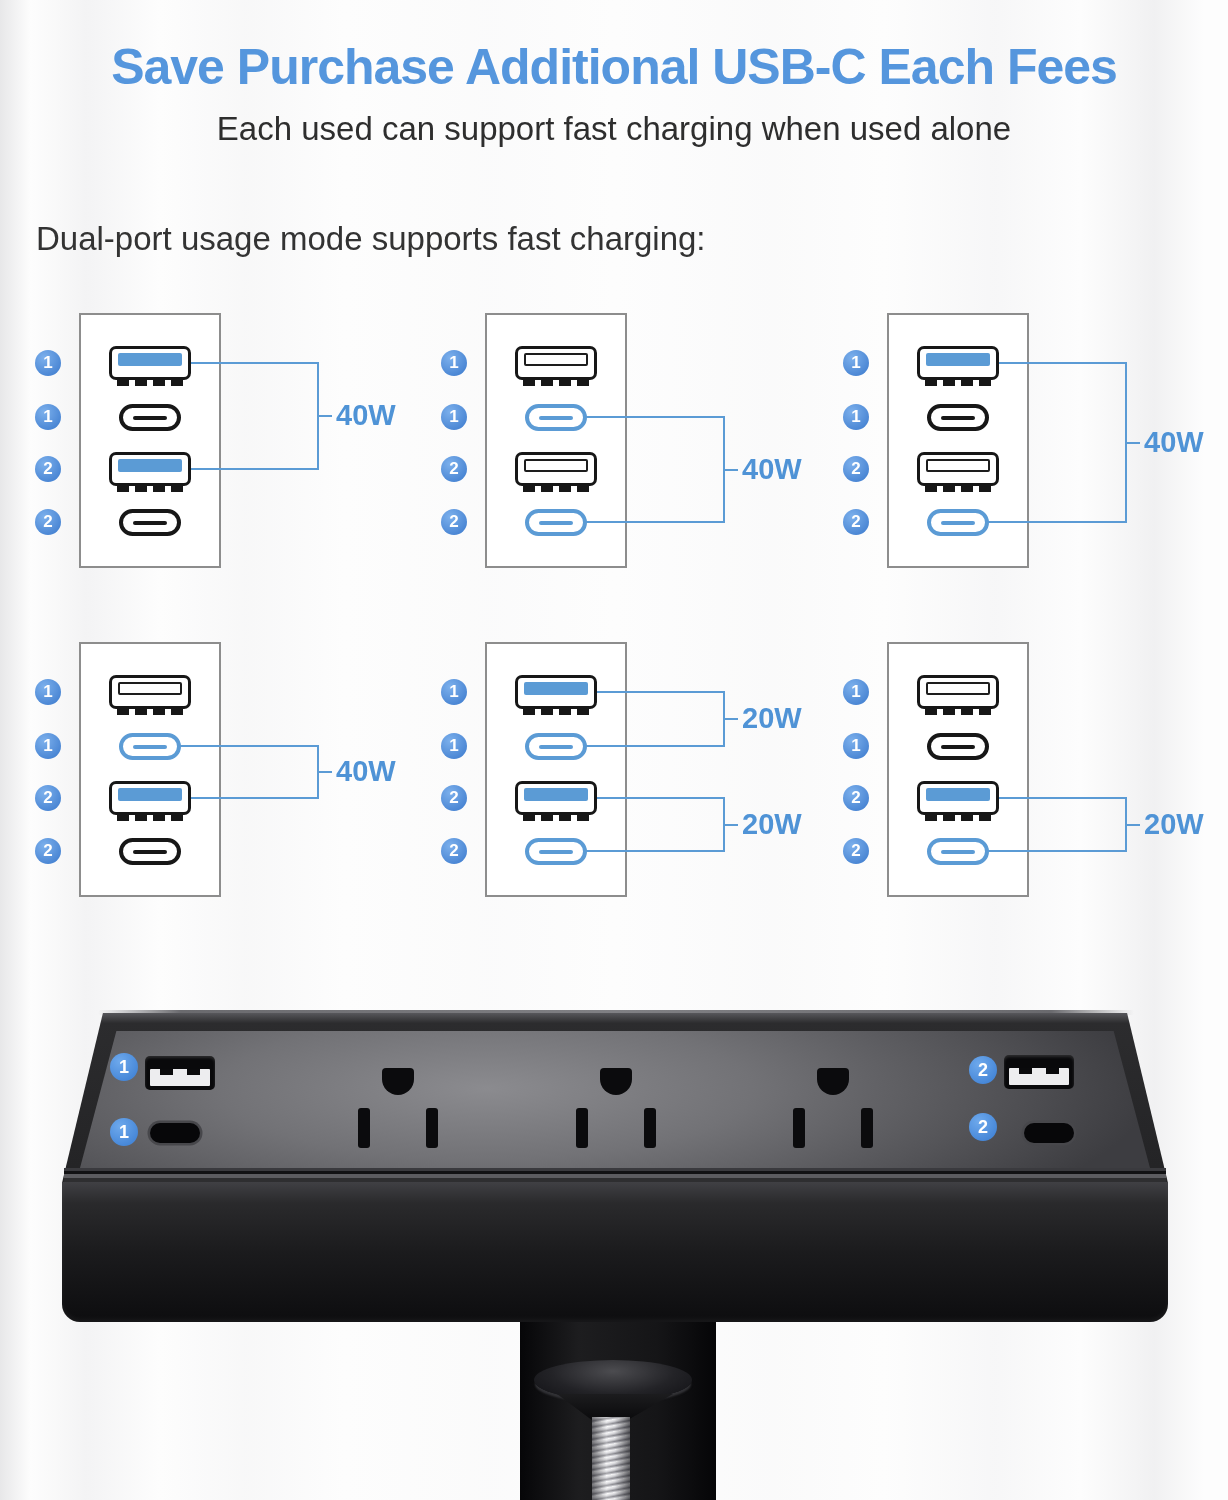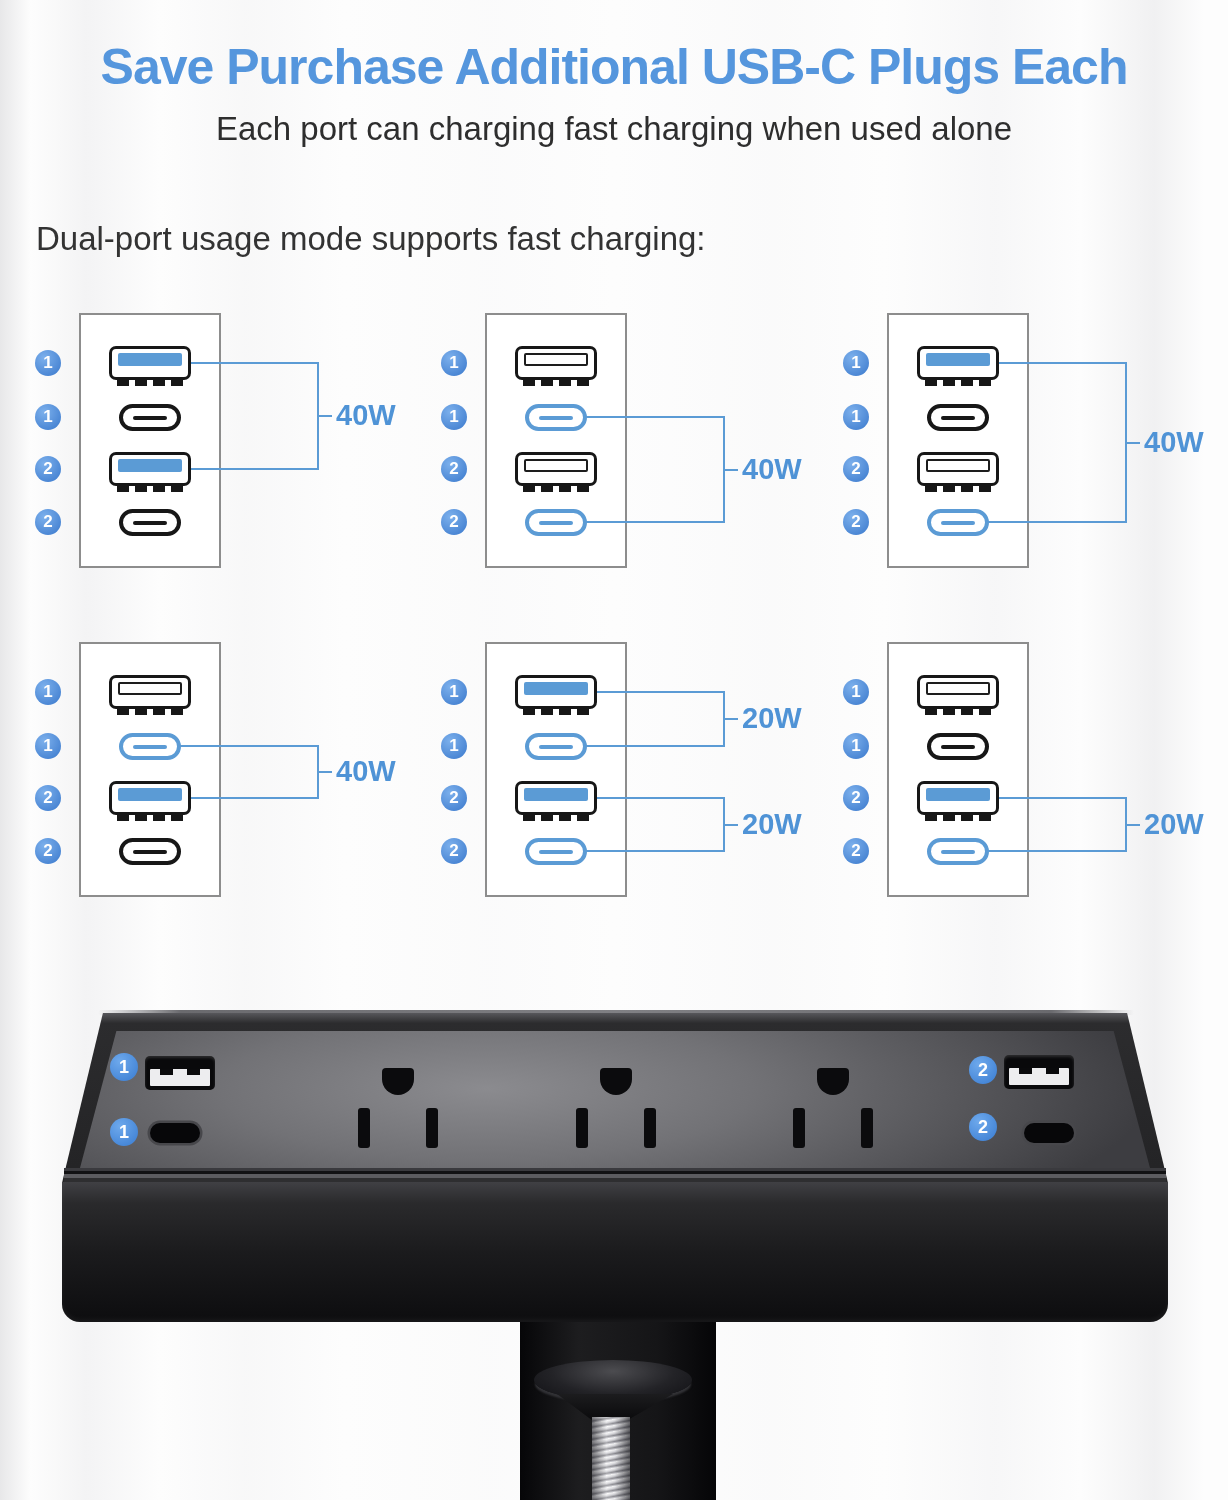--- a/index.html
+++ b/index.html
@@ -88,22 +88,22 @@
   .screw{position:absolute;left:592px;top:1417px;width:38px;height:83px;z-index:4;
     background:
       linear-gradient(90deg,rgba(15,15,20,.55),rgba(255,255,255,.22) 38%,rgba(120,120,130,.08) 60%,rgba(8,8,12,.6)),
       repeating-linear-gradient(170deg,#fafafa 0px,#d8d8dc 2px,#8a8a90 4px,#e9e9ed 6px);}
 </style>
 </head>
 <body>
 
 <div id="canvas">
 
-  <div class="title">Save Purchase Additional USB-C Plugs Each</div>
-  <div class="subtitle">Each port can charging fast charging when used alone</div>
+  <div class="title">Save Purchase Additional USB-C Each Fees</div>
+  <div class="subtitle">Each used can support fast charging when used alone</div>
   <div class="section-label">Dual-port usage mode supports fast charging:</div>
 
   <div id="diagram">
       <div class="card" style="left: 79px; top: 313px;"></div>
       <div class="badge" style="left: 35px; top: 350px;">1</div>
       <div class="usba on" style="left: 109px; top: 346px;">
         <div class="bar"></div>
         <div class="tabs">
           <i></i>
           <i></i>

